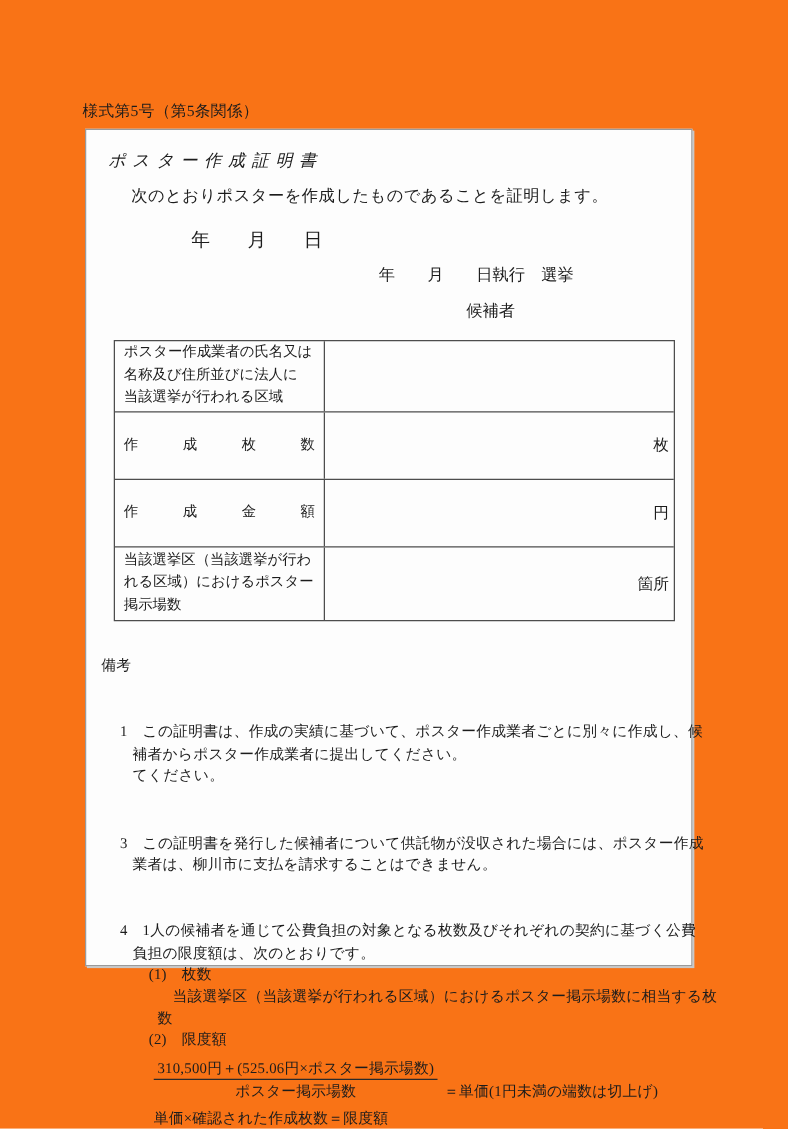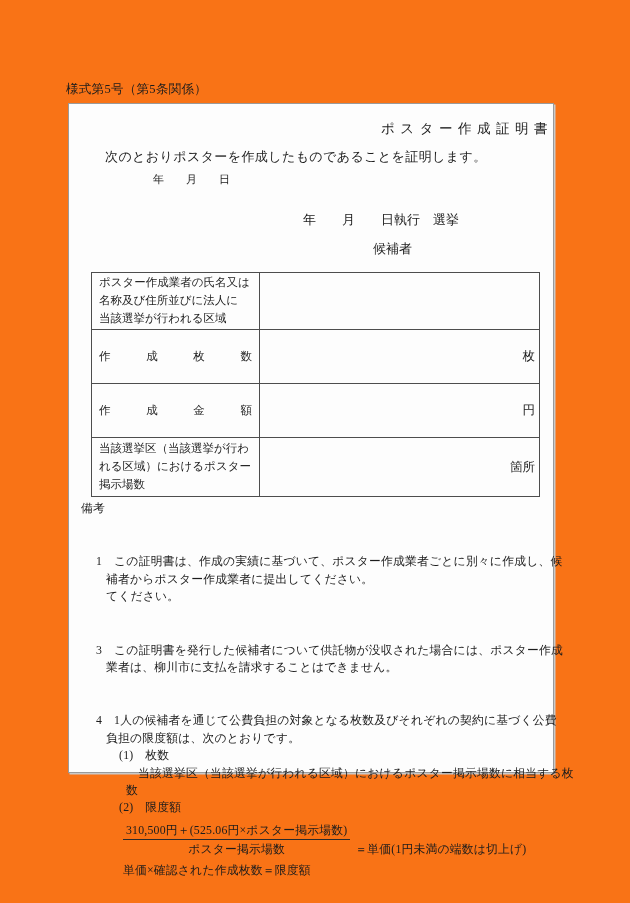--- a/index.html
+++ b/index.html
@@ -29,36 +29,37 @@
     border: 1px solid #9a9a9a;
     box-shadow: 1.5px 1.5px 0 #c9c9c9;
     box-sizing: border-box;
     background: #fdfdfd;
   }
   .cert-title {
     position: absolute;
     top: 16px;
     left: 12px;
     right: 0;
-    text-align: right;
+    text-align: left;
     font-size: 13.5px;
     letter-spacing: 5.5px;
     text-indent: 5.5px;
     white-space: nowrap;
+    font-style: italic;
   }
   .intro {
     position: absolute;
     top: 44px;
     left: 20px;
     font-size: 13px;
     letter-spacing: 0.4px;
     white-space: nowrap;
     margin-left: 16px;
   }
-  .date-line-1 { position: absolute; top: 68px;  left: 84px;  font-size: 11px; white-space: pre; }
+  .date-line-1 { position: absolute; top: 79px;  left: 84px;  font-size: 15px; white-space: pre; }
   .date-line-2 { position: absolute; top: 107px; left: 234px; font-size: 13px; white-space: pre; }
   .candidate   { position: absolute; top: 136px; left: 304px; font-size: 13px; white-space: pre; }
 
   .form-table {
     position: absolute;
     top: 168px;
     left: 22px;
     width: 449px;
     border: 1px solid #4d4d4d;
     box-sizing: border-box;
@@ -85,21 +86,21 @@
   .value-cell {
     flex: 1;
     display: flex;
     align-items: center;
     justify-content: flex-end;
     padding-right: 4px;
     font-size: 12.5px;
   }
   .notes {
     position: absolute;
-    top: 396px;
+    top: 420px;
     left: 12px;
     font-size: 11.8px;
     line-height: 17.4px;
     letter-spacing: 0.2px;
   }
   .notes div { white-space: nowrap; }
   .nl-head { padding-left: 0; }
   .nl-num  { padding-left: 15px; margin-top: 36px; }
   .nl-cont { padding-left: 25px; }
   .nl-item { padding-left: 38px; }

